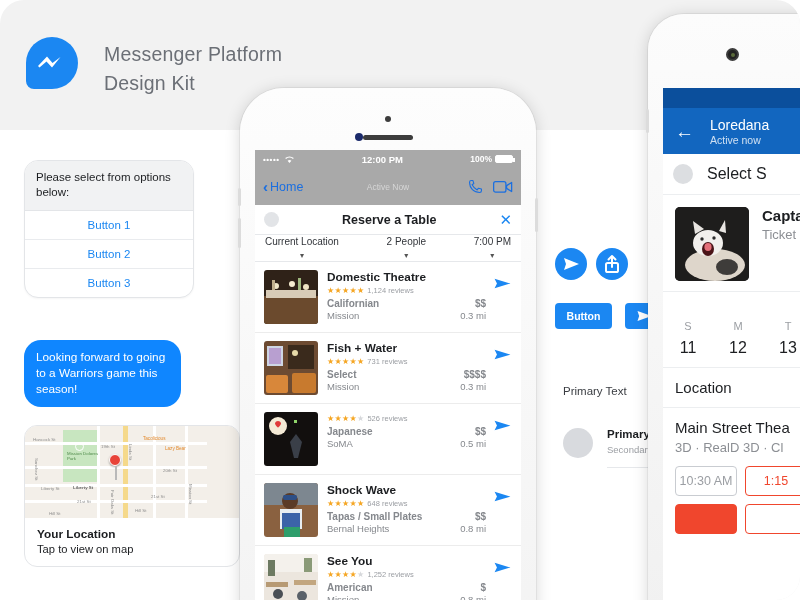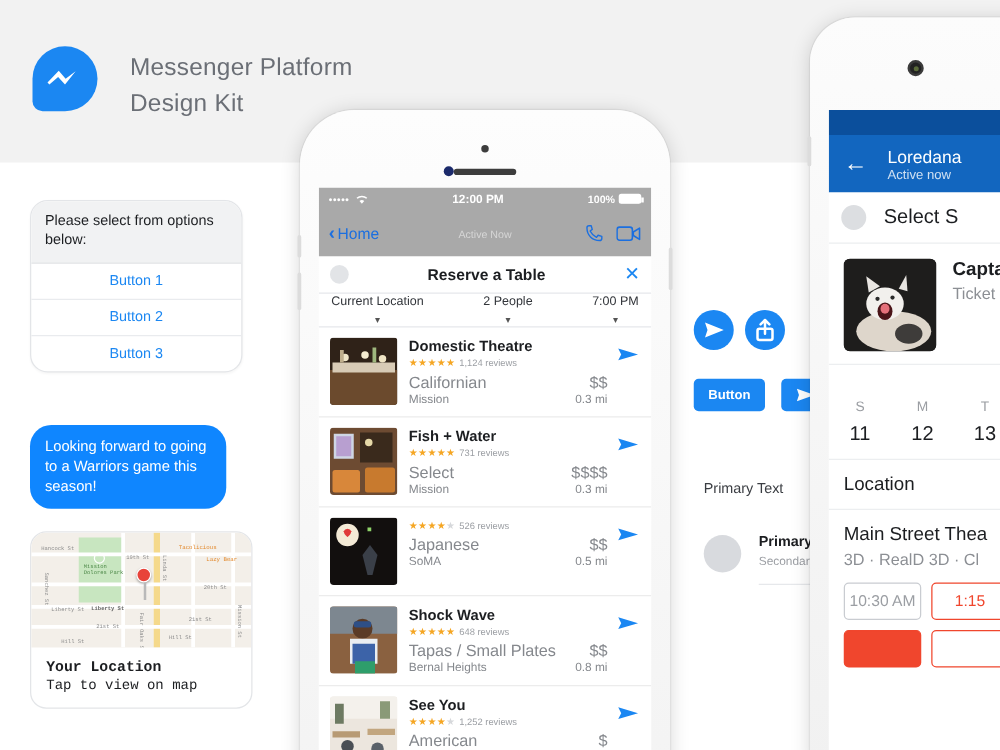--- a/index.html
+++ b/index.html
@@ -2,21 +2,21 @@
 <html><head>
 <meta charset="utf-8">
 <style>
   * { box-sizing: border-box; margin: 0; padding: 0; }
   html, body {
     width: 800px; height: 600px;
     overflow: hidden;
     font-family: "Liberation Sans", sans-serif;
     background: #ffffff;
   }
-  #stage { position: relative; width: 800px; height: 600px; background: #ffffff; overflow: hidden; }
+  #stage { position: relative; width: 800px; height: 600px; background: #ffffff; overflow: hidden; border-radius: 24px; }
 
   
   .band-top { position: absolute; left: 0; top: 0; width: 800px; height: 130px; background: #f2f2f2; }
 
   
   .logo-wrap { position: absolute; left: 26px; top: 37px; width: 52px; height: 52px; }
   .logo-bubble {
     width: 52px; height: 52px; border-radius: 50% 50% 50% 8px;
     background: #1b87f2; position: relative;
   }
@@ -51,24 +51,23 @@
 
   .blue-bubble {
     position: absolute; left: 24px; top: 340px;
     width: 157px; background: #0f86ff; border-radius: 17px;
     color: #fff; font-size: 11.8px; line-height: 16px;
     padding: 9px 12px 10px 12px;
   }
 
   
   .map-card {
-    position: absolute; left: 24px; top: 425px; width: 178px;
+    position: absolute; left: 24px; top: 425px; width: 216px;
     background: #fff; border-radius: 13px; overflow: hidden;
     border: 1px solid #e3e5e8;
-    font-family: Liberation Mono, monospace;
   }
   .map-img { position: relative; width: 100%; height: 92px; background: #f3efe9; overflow: hidden; }
   .map-img .park { position: absolute; left: 38px; top: 4px; width: 36px; height: 52px; background: #c8e6c0; }
   .map-img .road-h { position: absolute; background: #ffffff; height: 3px; }
   .map-img .road-v { position: absolute; background: #ffffff; width: 3px; }
   .map-img .hwy { position: absolute; left: 98px; top: 0; width: 5px; height: 92px; background: #f5d98b; }
   .map-lbl { position: absolute; font-size: 4.4px; color: #8d8d8d; white-space: nowrap; }
   .map-lbl.orange { color: #e38a2e; font-size: 4.6px; }
   .map-lbl.green { color: #4f8a4a; }
   .pin {
@@ -170,21 +169,21 @@
   .wv-filters .cv { font-size: 8px; color: #555; }
 
   .rest-row {
     display: flex; padding: 8px 9px 8px 9px; border-bottom: 1px solid #ececec; position: relative;
   }
   .rest-thumb { width: 54px; height: 54px; border-radius: 3px; flex: none; overflow: hidden; position: relative; }
   .rest-info { flex: 1; padding-left: 9px; padding-right: 26px; }
   .rest-name { font-size: 11.8px; font-weight: bold; color: #1c1e21; line-height: 14px; }
   .rest-stars { margin-top: 2px; font-size: 8px; color: #f5a623; letter-spacing: 0.3px; }
   .rest-stars .rv { color: #9b9ea3; font-size: 7.5px; margin-left: 3px; letter-spacing: 0; }
-  .rest-sub { display: flex; justify-content: space-between; font-size: 13px; color: #85888d; margin-top: 3px; }
+  .rest-sub { display: flex; justify-content: space-between; font-size: 10px; color: #85888d; margin-top: 3px; font-weight: bold; }
   .rest-sub2 { display: flex; justify-content: space-between; font-size: 9.5px; color: #85888d; margin-top: 1px; gap: 26px; }
   .rest-send { position: absolute; right: 9px; top: 12px; }
 
   
   .phone-r {
     position: absolute; left: 648px; top: 14px; width: 230px; height: 600px;
     background: linear-gradient(180deg,#fcfcfc 0%, #f1f1f1 100%);
     border-radius: 36px 36px 0 0;
     box-shadow: 0 2px 16px rgba(0,0,0,0.16), 0 0 0 1px rgba(0,0,0,0.05);
   }

